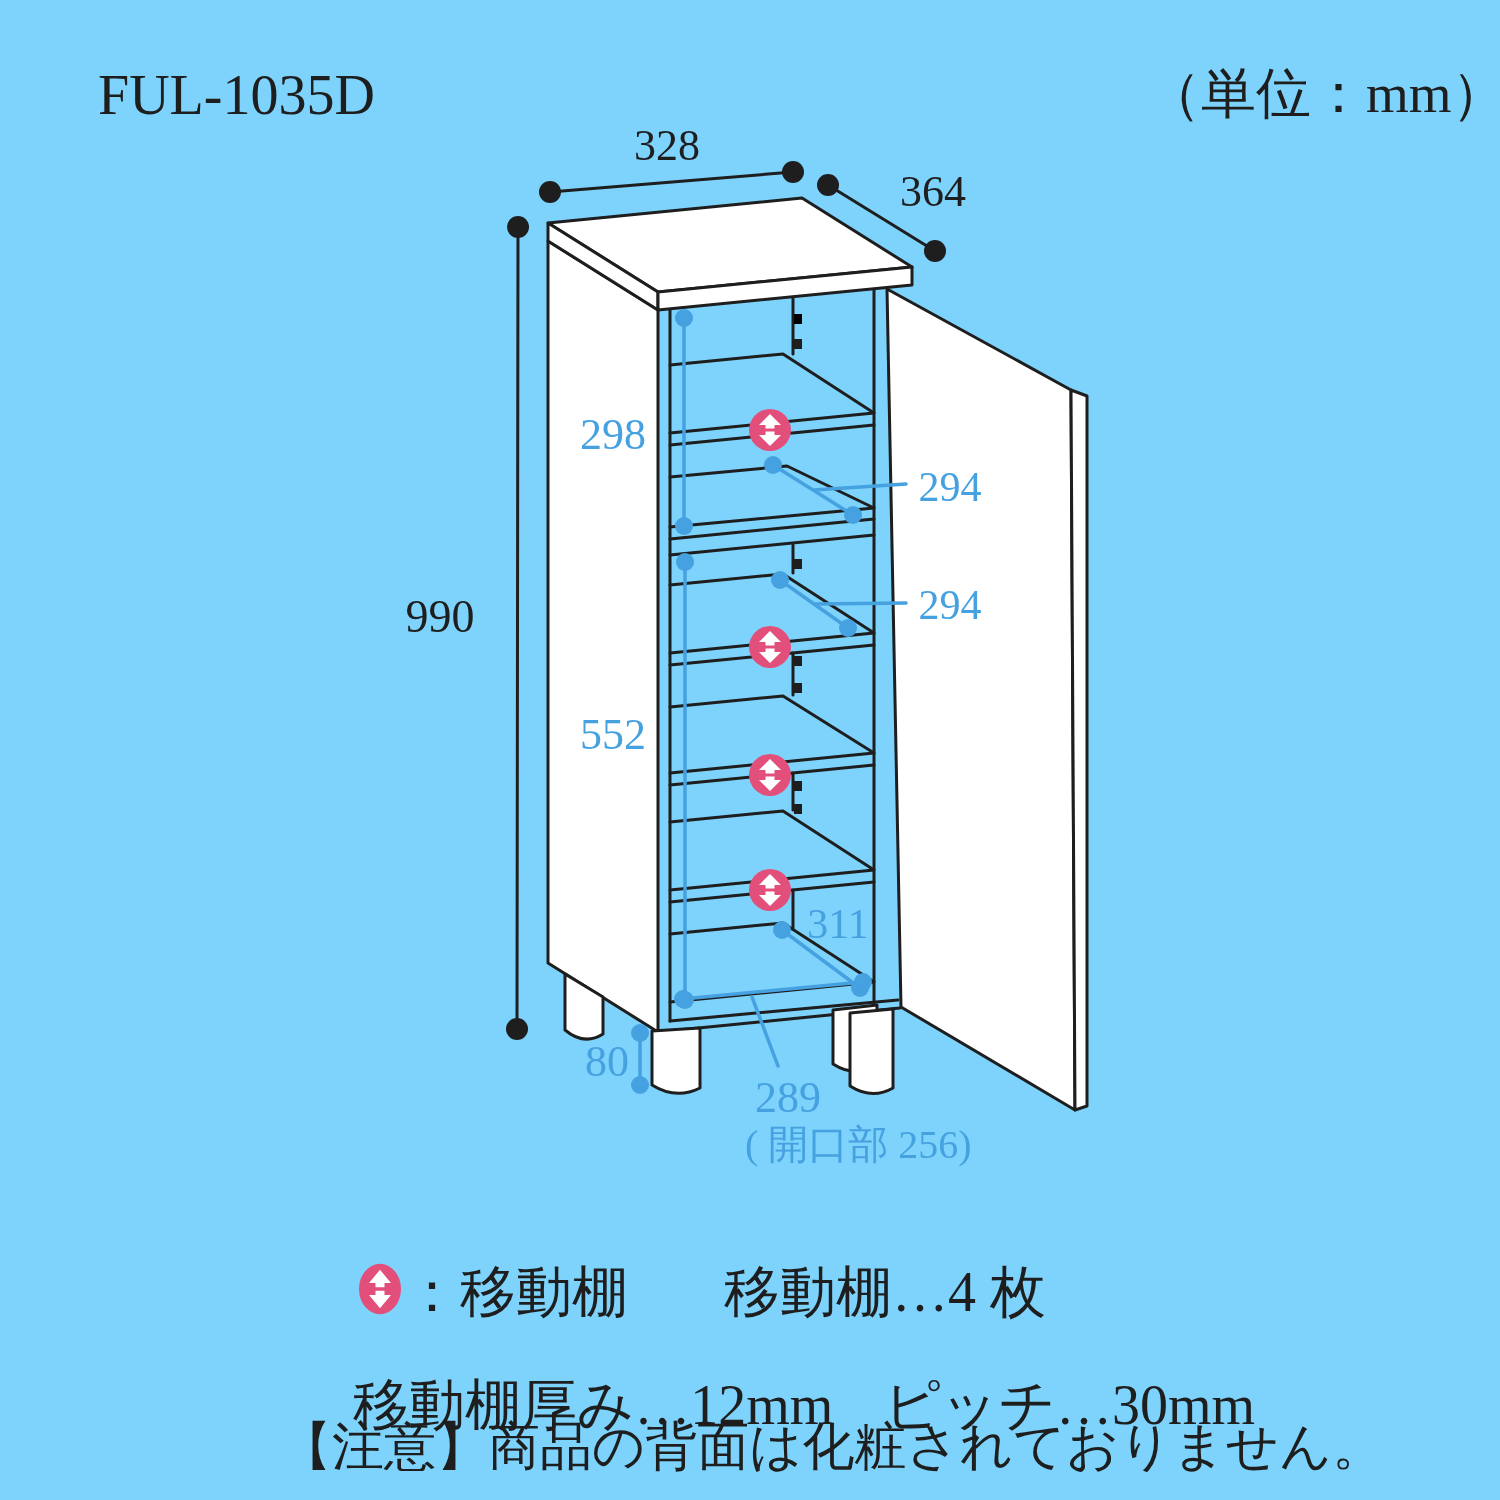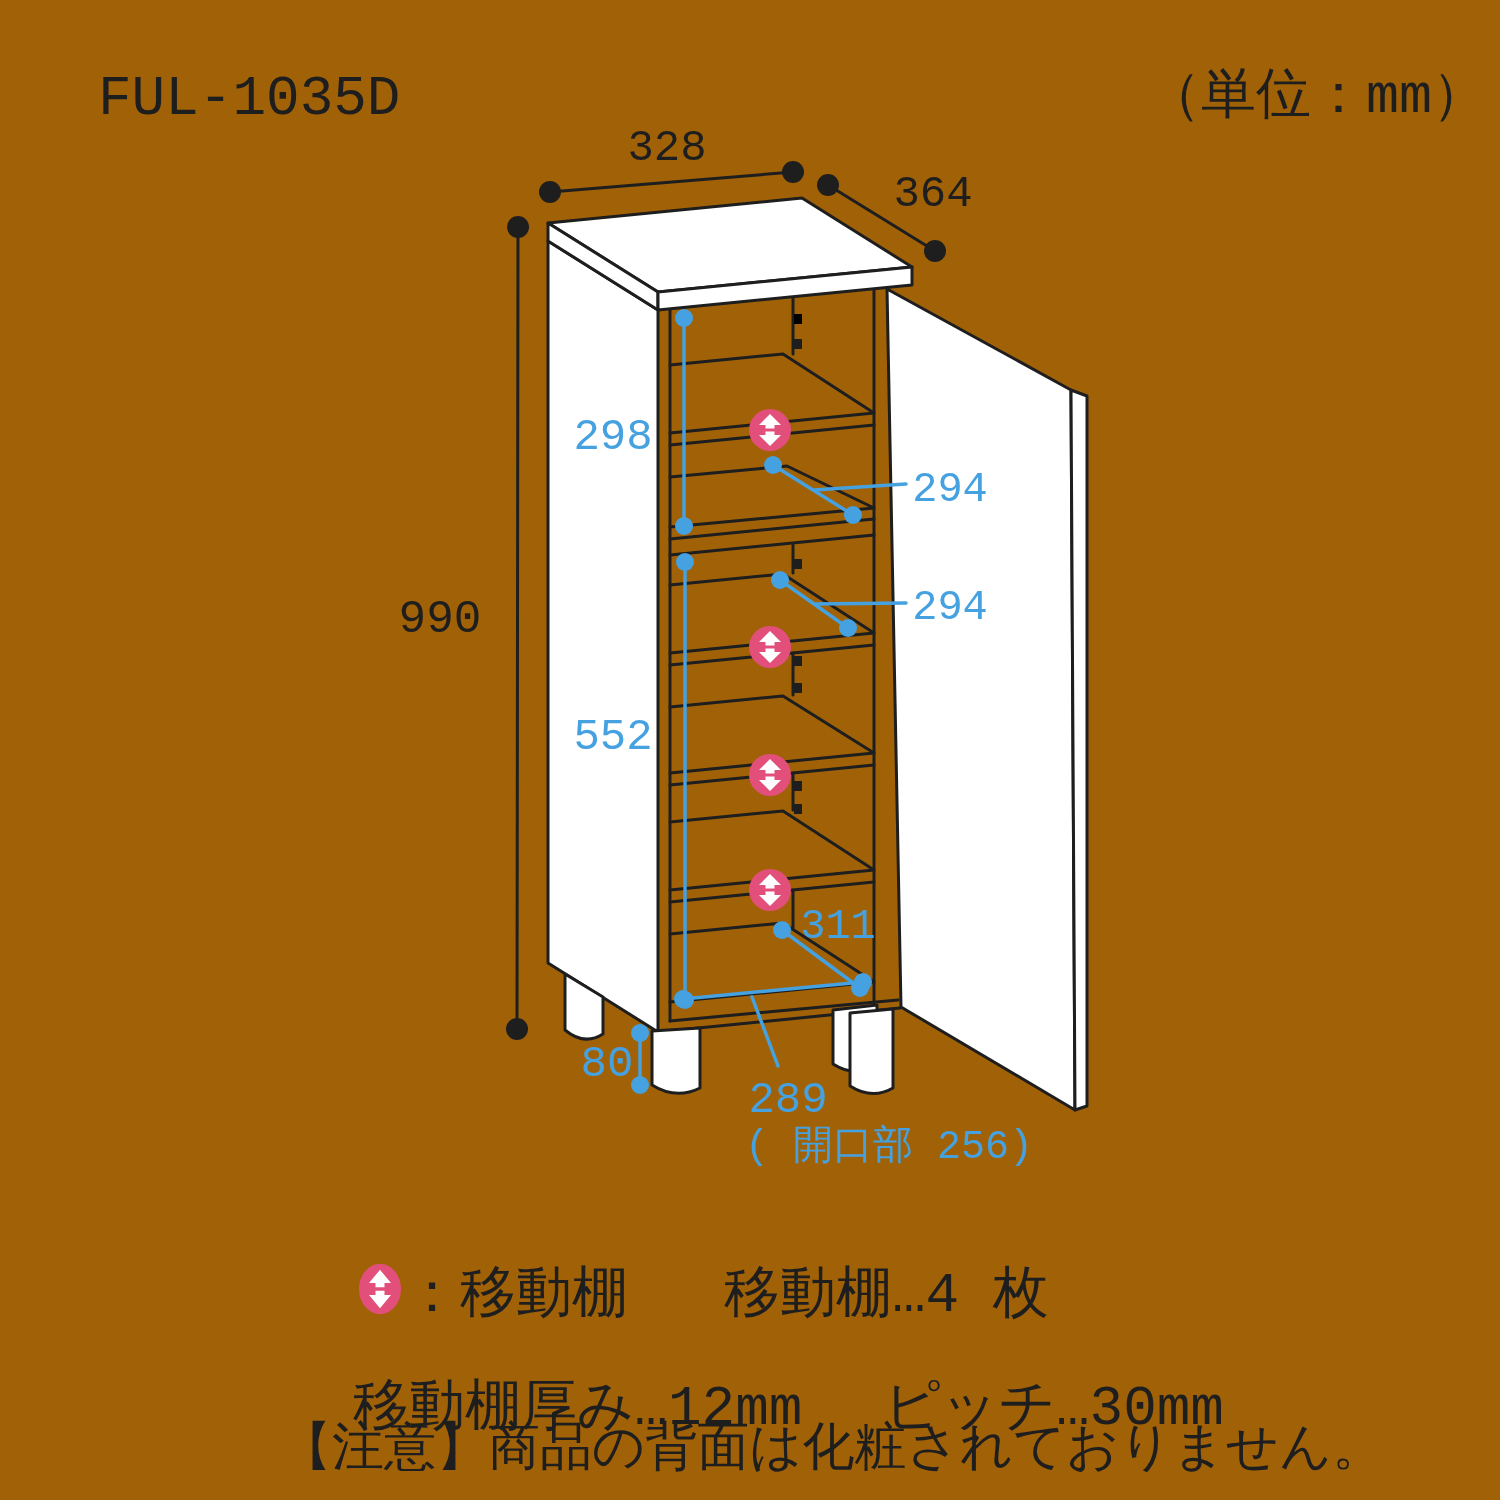--- a/index.html
+++ b/index.html
@@ -1,17 +1,17 @@
 <!DOCTYPE html>
 <html><head>
 <meta charset="utf-8">
 <style>
   html,body{margin:0;padding:0;background:#ffffff;}
-  #stage{position:relative;width:1500px;height:1500px;background:#a16207;
-         font-family:Liberation Mono, monospace;}
+  #stage{position:relative;width:1500px;height:1500px;background:#7dd3fc;
+         font-family:Liberation Serif, serif;}
   svg{display:block}
   .k{stroke:#1e1e1e;stroke-width:3;fill:none;stroke-linecap:round;stroke-linejoin:round;}
   .kf{stroke:#1e1e1e;stroke-width:3;fill:#ffffff;stroke-linejoin:round;}
   .b{stroke:#45a1e0;stroke-width:3.5;fill:none;stroke-linecap:round;}
   .bdot{fill:#45a1e0;stroke:none;}
   .kdot{fill:#1e1e1e;stroke:none;}
   .pin{fill:#1e1e1e;stroke:none;}
   text{fill:#1e1e1e;}
   text.blue{fill:#45a1e0;}
   .mid{text-anchor:middle;}

